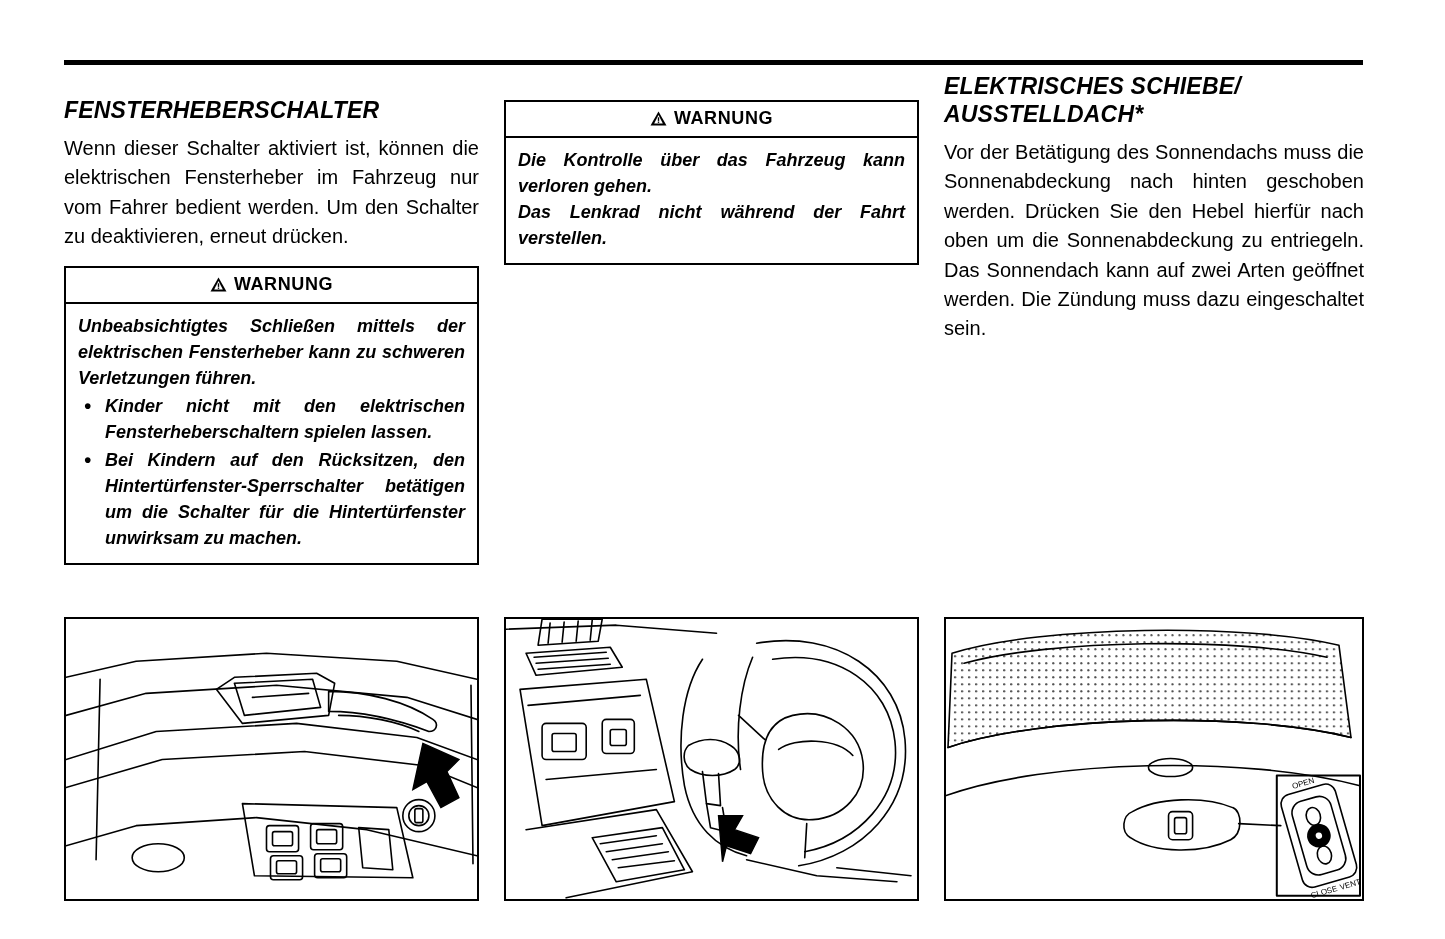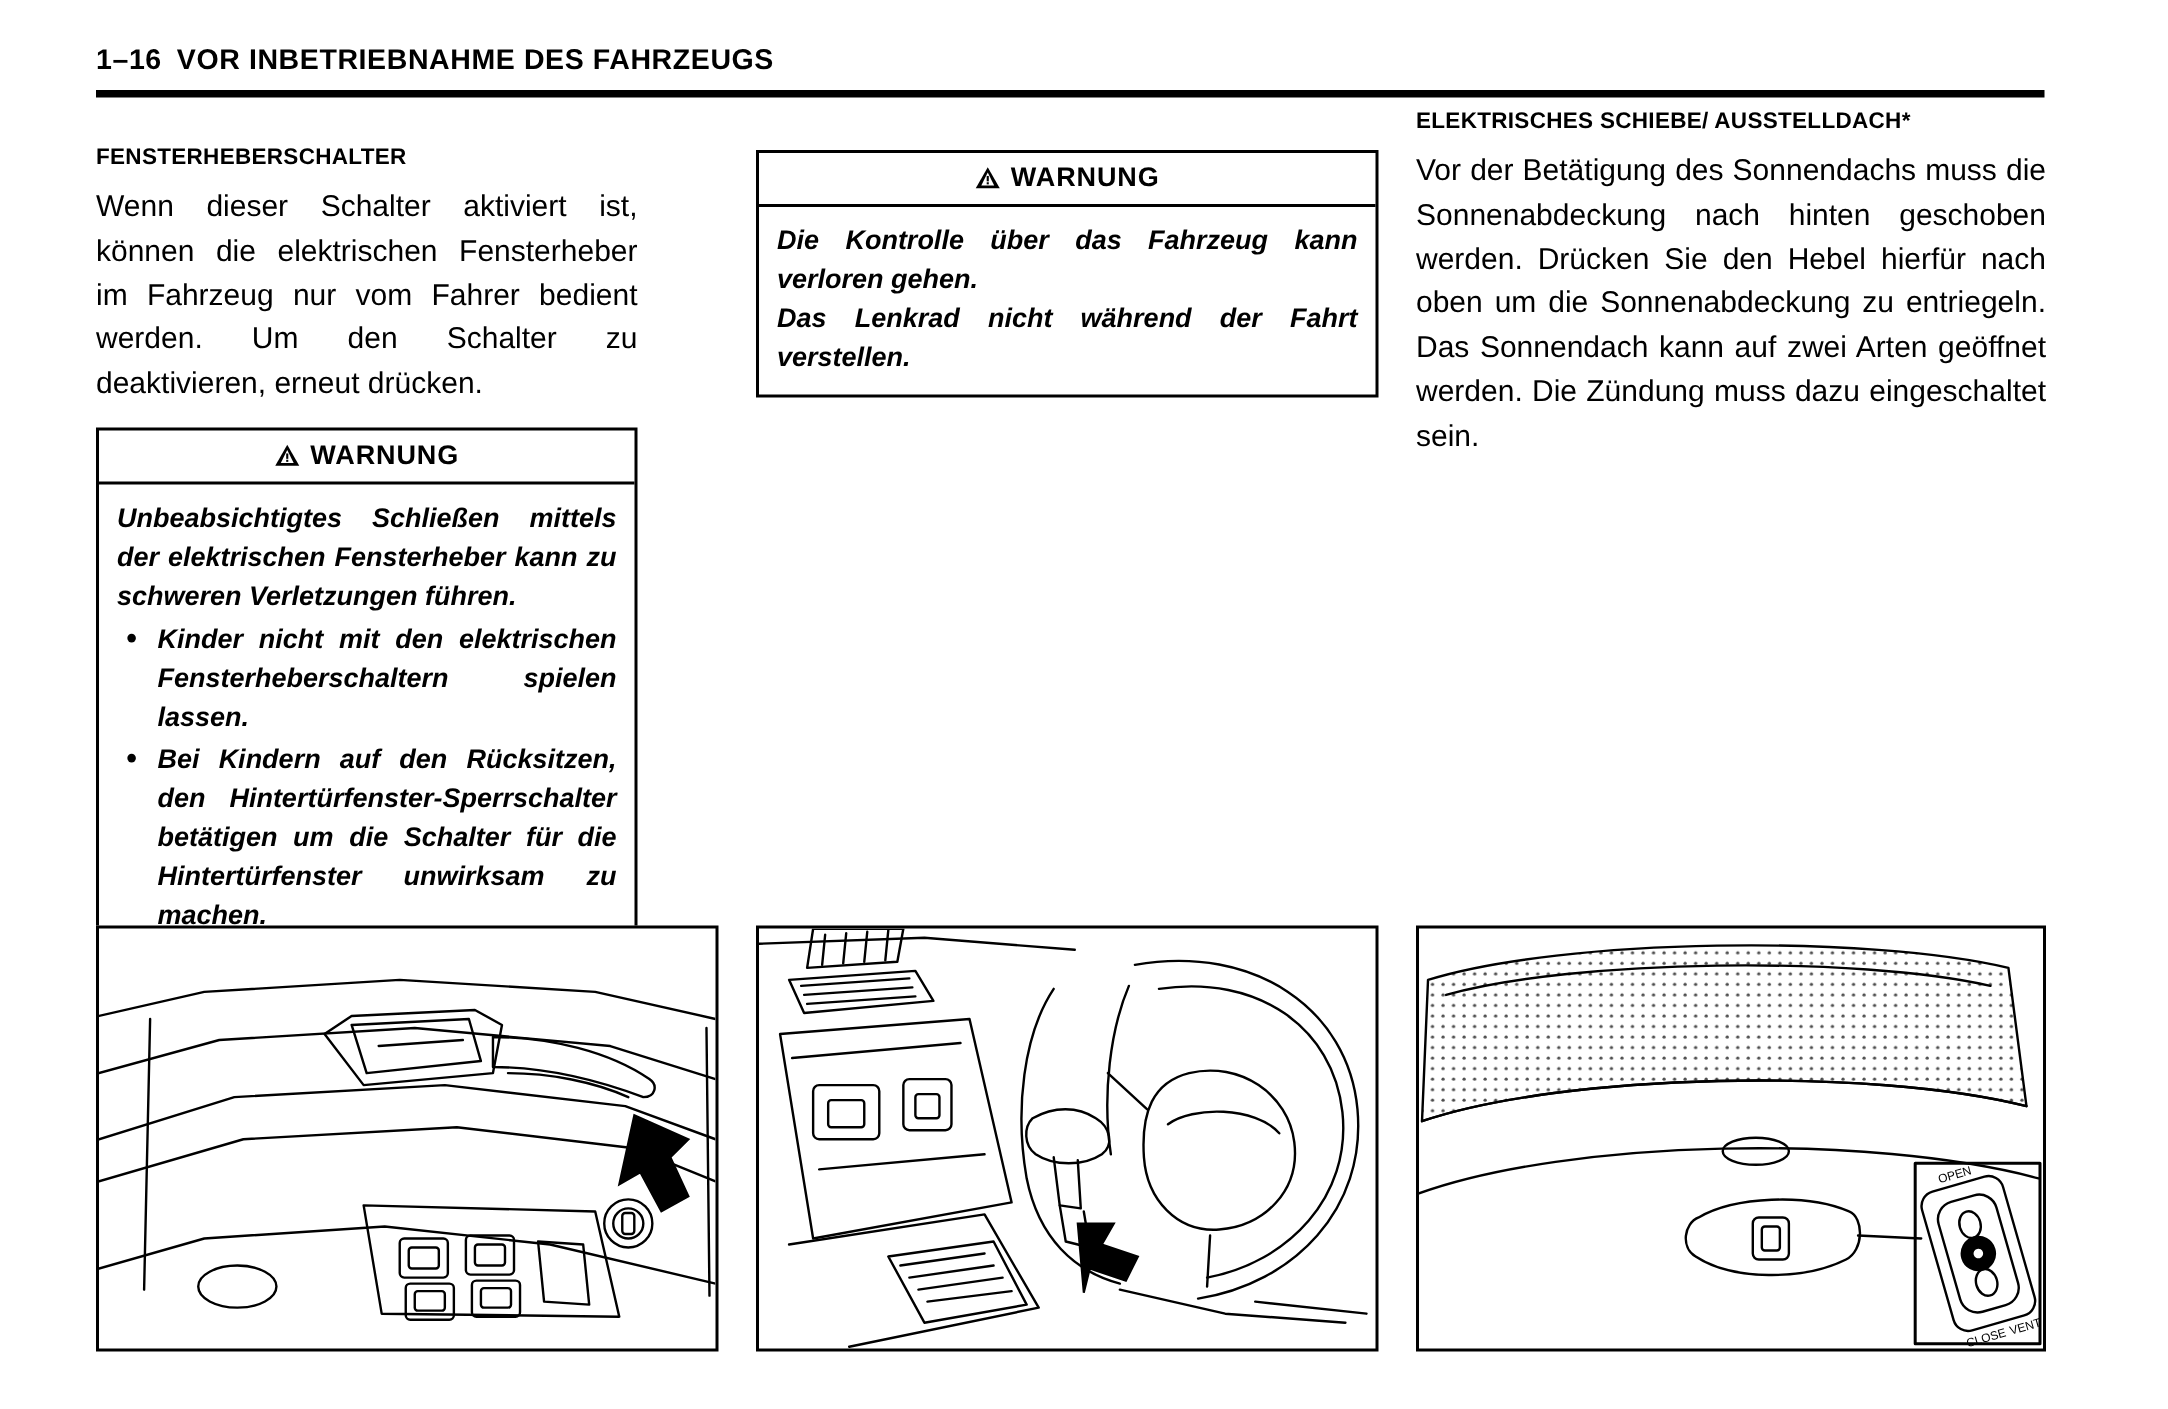--- a/index.html
+++ b/index.html
@@ -27,30 +27,31 @@
   .header-rule{
     position:absolute;
     left:64px;top:60px;width:1299px;height:5px;
     background:#000;
   }
   
   .col{
     position:absolute;
     top:96px;
   }
-  .col1{left:64px;width:361px;}
+  .col1{left:64px;width:415px;}
   .col2{left:504px;width:415px;}
   .col3{left:944px;width:420px;}
 
   h2.sec{
-    font-size:15px;
+    font-size:23px;
     font-weight:bold;
     margin:0 0 10px 0;
     letter-spacing:.2px;
     line-height:1.22;
+    font-style:italic;
   }
   h2.sec.two-line{margin-top:-6px;}
   p.body{
     font-size:20px;
     line-height:1.47;
     margin:0 0 14px 0;
     text-align:justify;
     text-justify:inter-word;
     hyphens:none;
   }
@@ -112,23 +113,20 @@
   .fig1{left:64px;top:617px;width:415px;height:284px;}
   .fig2{left:504px;top:617px;width:415px;height:284px;}
   .fig3{left:944px;top:617px;width:420px;height:284px;}
   .fig svg{display:block;width:100%;height:100%;}
 </style>
 </head>
 <body>
 
 <div class="page">
 
-  <div class="header">
-    <span class="pageno">1–16</span><span>VOR INBETRIEBNAHME DES FAHRZEUGS</span>
-  </div>
   <div class="header-rule"></div>
 
   <div class="col col1">
     <h2 class="sec">FENSTERHEBERSCHALTER</h2>
     <p class="body">Wenn dieser Schalter aktiviert ist, können die elektrischen Fensterheber im Fahrzeug nur vom Fahrer bedient werden. Um den Schalter zu deaktivieren, erneut drücken.</p>
 
     <div class="warnbox">
       <div class="warnhead">
         <span class="tri">
           <svg viewBox="0 0 17 15">

